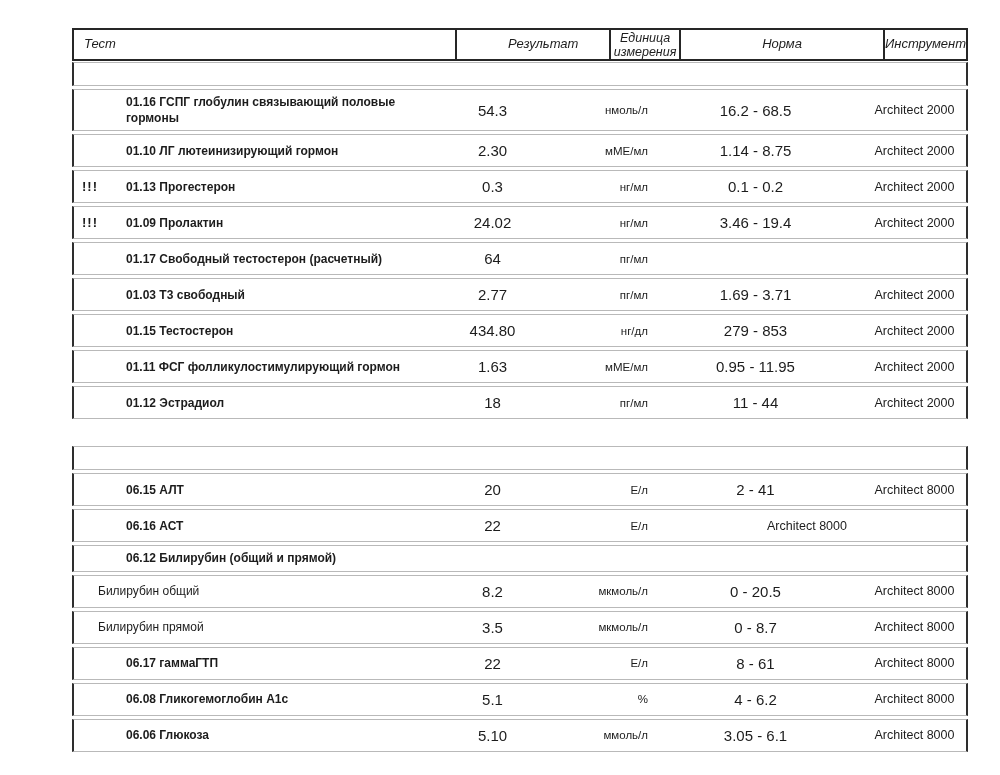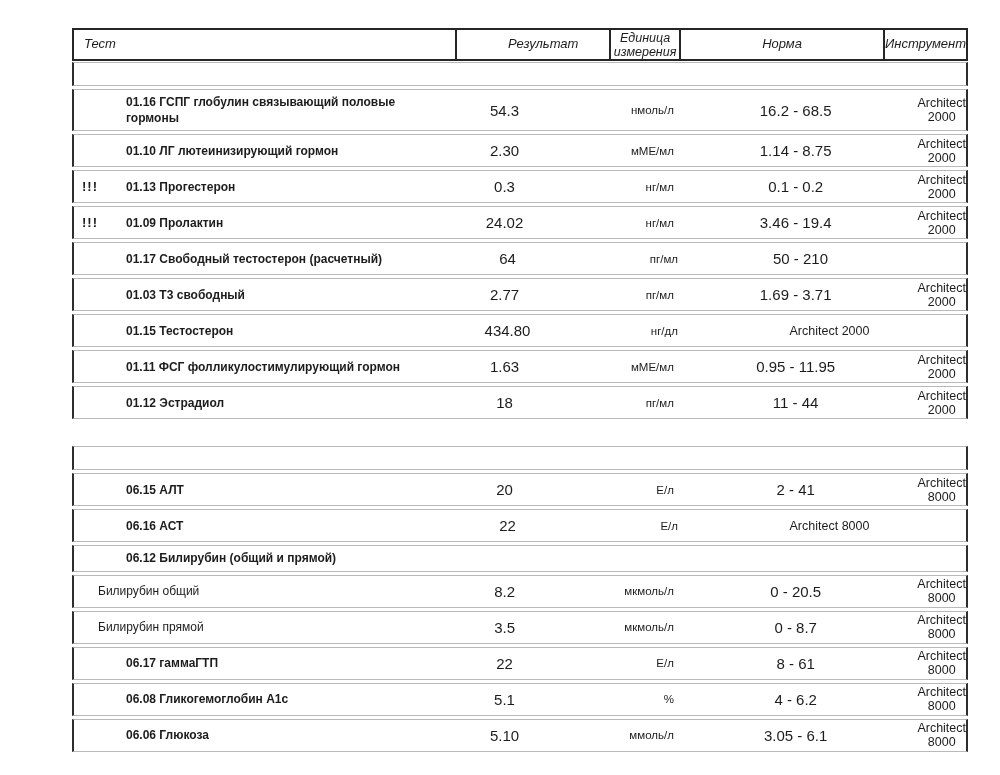--- a/index.html
+++ b/index.html
@@ -31,21 +31,20 @@
   .hc-norm  { width: 215px; }
   .hc-instr { flex: 1; }
 
   
   .row {
     display: flex; align-items: center;
     min-height: 33px; margin-top: 3px;
     border-left: 2px solid #2e2e2e; border-right: 2px solid #2e2e2e;
     border-top: 1px solid #b9b9b9; border-bottom: 1px solid #b9b9b9;
     background: #fff;
-    gap: 15px;
   }
   .row.spacer { min-height: 24px; margin-top: 1px; }
   .row.group  { min-height: 24px; }
 
   .c-test { width: 348px; display: flex; align-items: center; padding: 4px 0 4px 8px; }
   .flag   { width: 44px; flex: none; font-weight: bold; font-size: 13px; letter-spacing: 1px; }
   .tname  { font-weight: bold; font-size: 12px; line-height: 1.35; max-width: 296px; }
   .row.sub .c-test { padding-left: 24px; }
   .row.sub .tname  { font-weight: normal; }
 
@@ -114,40 +113,40 @@
           <div class="c-norm">3.46 - 19.4</div>
           <div class="c-instr">Architect 2000</div>
         </div>
         <div class="row main">
           <div class="c-test">
             <span class="flag"></span>
             <span class="tname">01.17 Свободный тестостерон (расчетный)</span>
           </div>
           <div class="c-result">64</div>
           <div class="c-unit">пг/мл</div>
-          <div class="c-norm">50 - 210</div>
           <div class="c-instr"></div>
         </div>
         <div class="row main">
           <div class="c-test">
             <span class="flag"></span>
             <span class="tname">01.03 Т3 свободный</span>
           </div>
           <div class="c-result">2.77</div>
           <div class="c-unit">пг/мл</div>
           <div class="c-norm">1.69 - 3.71</div>
           <div class="c-instr">Architect 2000</div>
         </div>
         <div class="row main">
           <div class="c-test">
             <span class="flag"></span>
             <span class="tname">01.15 Тестостерон</span>
           </div>
           <div class="c-result">434.80</div>
           <div class="c-unit">нг/дл</div>
+          <div class="c-norm">279 - 853</div>
           <div class="c-instr">Architect 2000</div>
         </div>
         <div class="row main">
           <div class="c-test">
             <span class="flag"></span>
             <span class="tname">01.11 ФСГ фолликулостимулирующий гормон</span>
           </div>
           <div class="c-result">1.63</div>
           <div class="c-unit">мМЕ/мл</div>
           <div class="c-norm">0.95 - 11.95</div>

